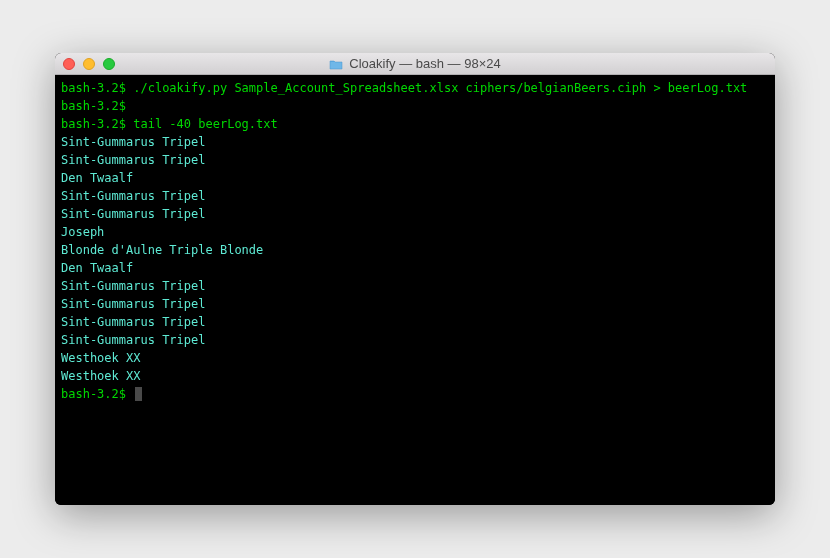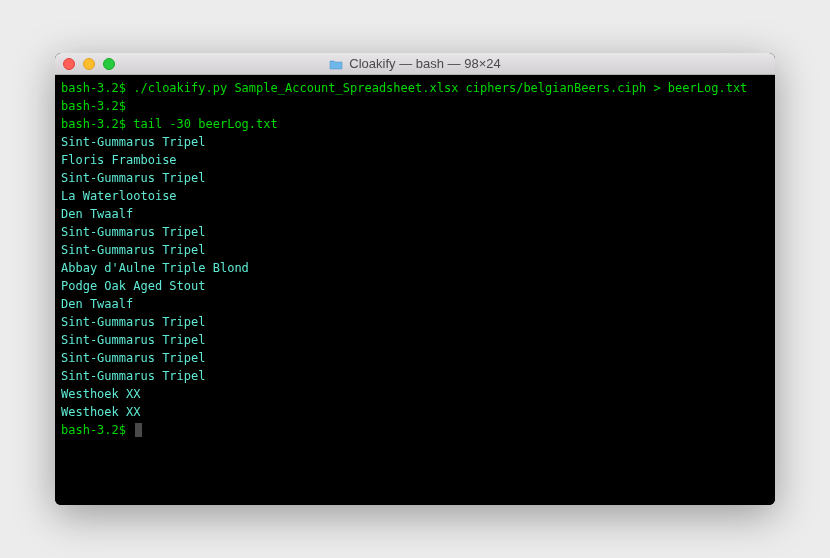--- a/index.html
+++ b/index.html
@@ -96,30 +96,28 @@
           <path d="M1 2 L5 2 L6 3 L13 3 L13 10 L1 10 Z" fill="#6fb7e8" stroke="#4a97cf" stroke-width="0.5"></path>
           <path d="M1 2 L5 2 L6 3 L1 3 Z" fill="#5aa6dd"></path>
         </svg>
       </span>
       <span>Cloakify — bash — 98×24</span>
     </div>
   </div>
   <div class="terminal-body" id="terminal-body">
   <div class="line"><span class="prompt">bash-3.2$ </span><span class="cmd">./cloakify.py Sample_Account_Spreadsheet.xlsx ciphers/belgianBeers.ciph &gt; beerLog.txt</span></div>
       <div class="line"><span class="prompt">bash-3.2$ </span><span class="cmd"></span></div>
-      <div class="line"><span class="prompt">bash-3.2$ </span><span class="cmd">tail -30 beerLog.txt</span></div>
+      <div class="line"><span class="prompt">bash-3.2$ </span><span class="cmd">tail -40 beerLog.txt</span></div>
       <div class="line"><span class="output">Sint-Gummarus Tripel</span></div>
-      <div class="line"><span class="output">Floris Framboise</span></div>
       <div class="line"><span class="output">Sint-Gummarus Tripel</span></div>
-      <div class="line"><span class="output">La Waterlootoise</span></div>
       <div class="line"><span class="output">Den Twaalf</span></div>
       <div class="line"><span class="output">Sint-Gummarus Tripel</span></div>
       <div class="line"><span class="output">Sint-Gummarus Tripel</span></div>
-      <div class="line"><span class="output">Abbay d'Aulne Triple Blond</span></div>
-      <div class="line"><span class="output">Podge Oak Aged Stout</span></div>
+      <div class="line"><span class="output">Joseph</span></div>
+      <div class="line"><span class="output">Blonde d'Aulne Triple Blonde</span></div>
       <div class="line"><span class="output">Den Twaalf</span></div>
       <div class="line"><span class="output">Sint-Gummarus Tripel</span></div>
       <div class="line"><span class="output">Sint-Gummarus Tripel</span></div>
       <div class="line"><span class="output">Sint-Gummarus Tripel</span></div>
       <div class="line"><span class="output">Sint-Gummarus Tripel</span></div>
       <div class="line"><span class="output">Westhoek XX</span></div>
       <div class="line"><span class="output">Westhoek XX</span></div>
       <div class="line"><span class="prompt">bash-3.2$ </span><span class="cursor"></span></div>
     </div>
 </div>

